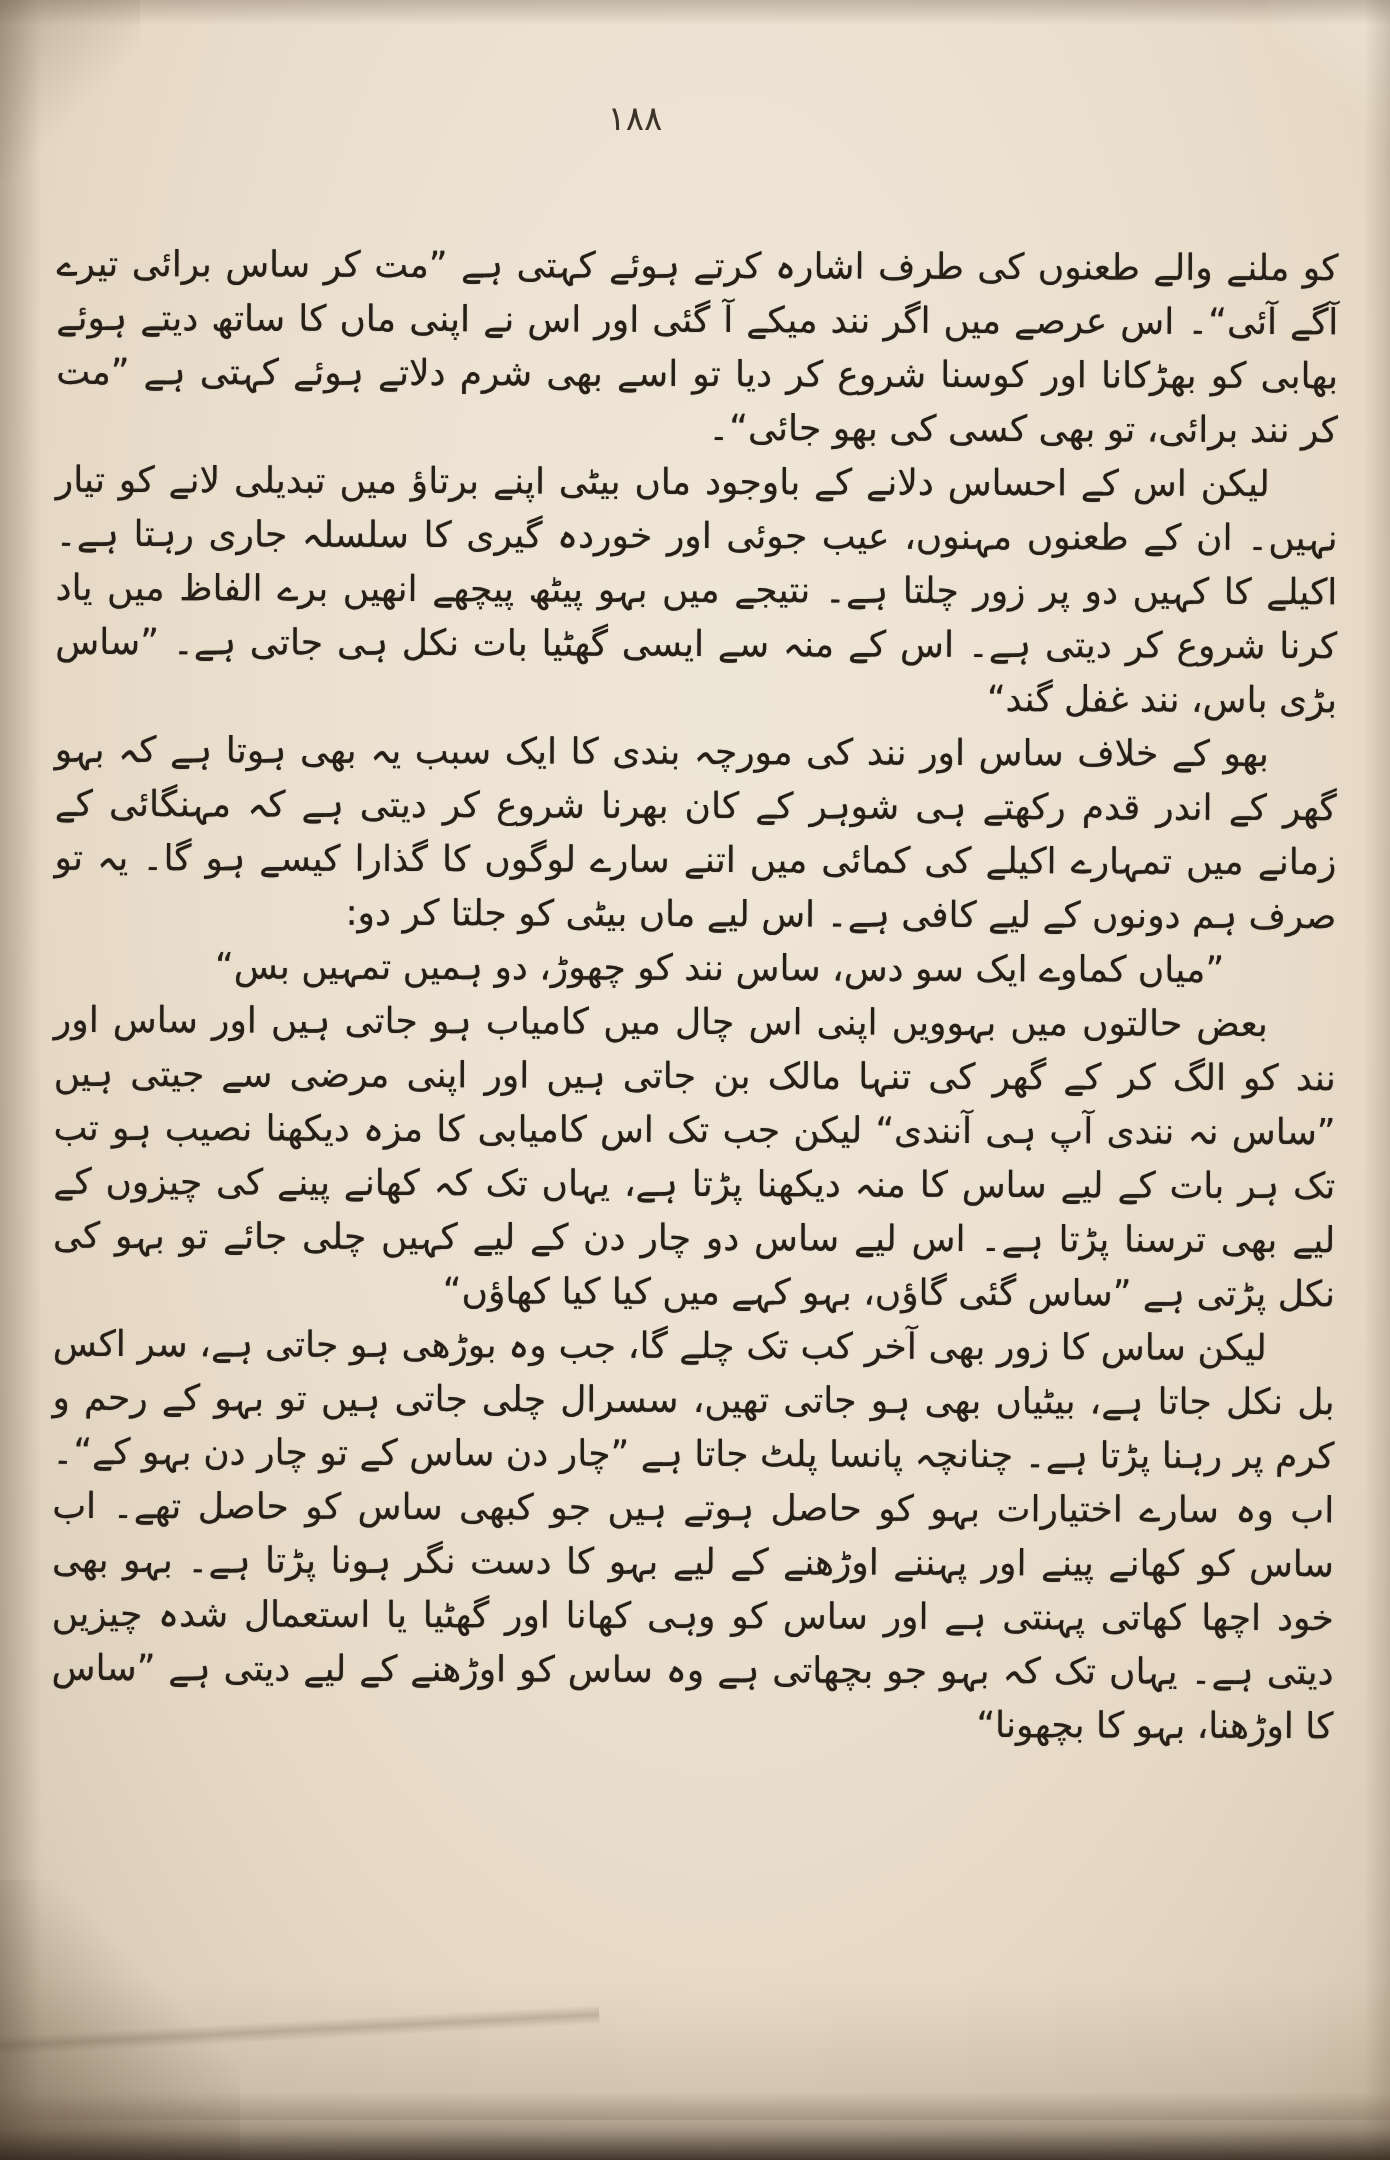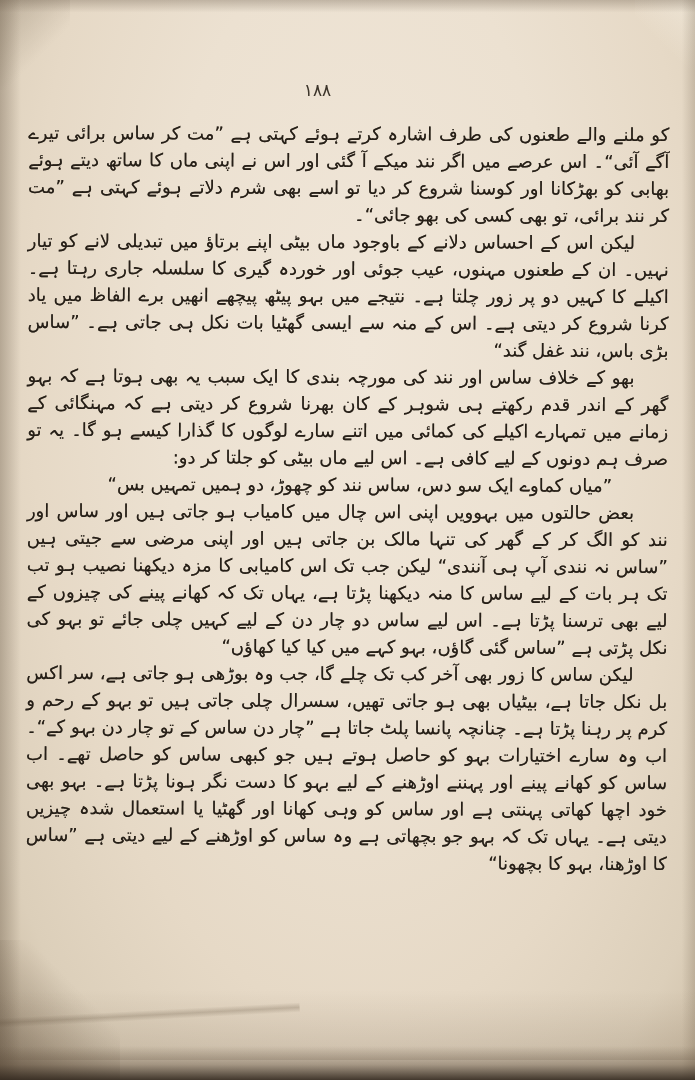--- a/index.html
+++ b/index.html
@@ -48,21 +48,21 @@
   }
   .crease{
     position:absolute;left:0;bottom:52px;width:300px;height:10px;
     background:linear-gradient(to bottom, rgba(104,88,68,0) 0%, rgba(104,88,68,0.28) 50%, rgba(104,88,68,0) 100%);
     transform:rotate(-3deg);transform-origin:left center;
   }
 
   .page-number{
     position:absolute;top:50px;left:0;right:60px;
     text-align:center;
-    font-size:17px;color:#3c342a;letter-spacing:2px;margin-top:30px;
+    font-size:17px;color:#3c342a;letter-spacing:2px;
   }
 
   .text-block{
     position:absolute;top:120px;right:27px;left:27px;
     direction:rtl;
     text-align:justify;
     font-size:18px;
     line-height:27px;
     color:#261f17;
     text-shadow:0 0 0.5px rgba(38,31,23,0.65);

